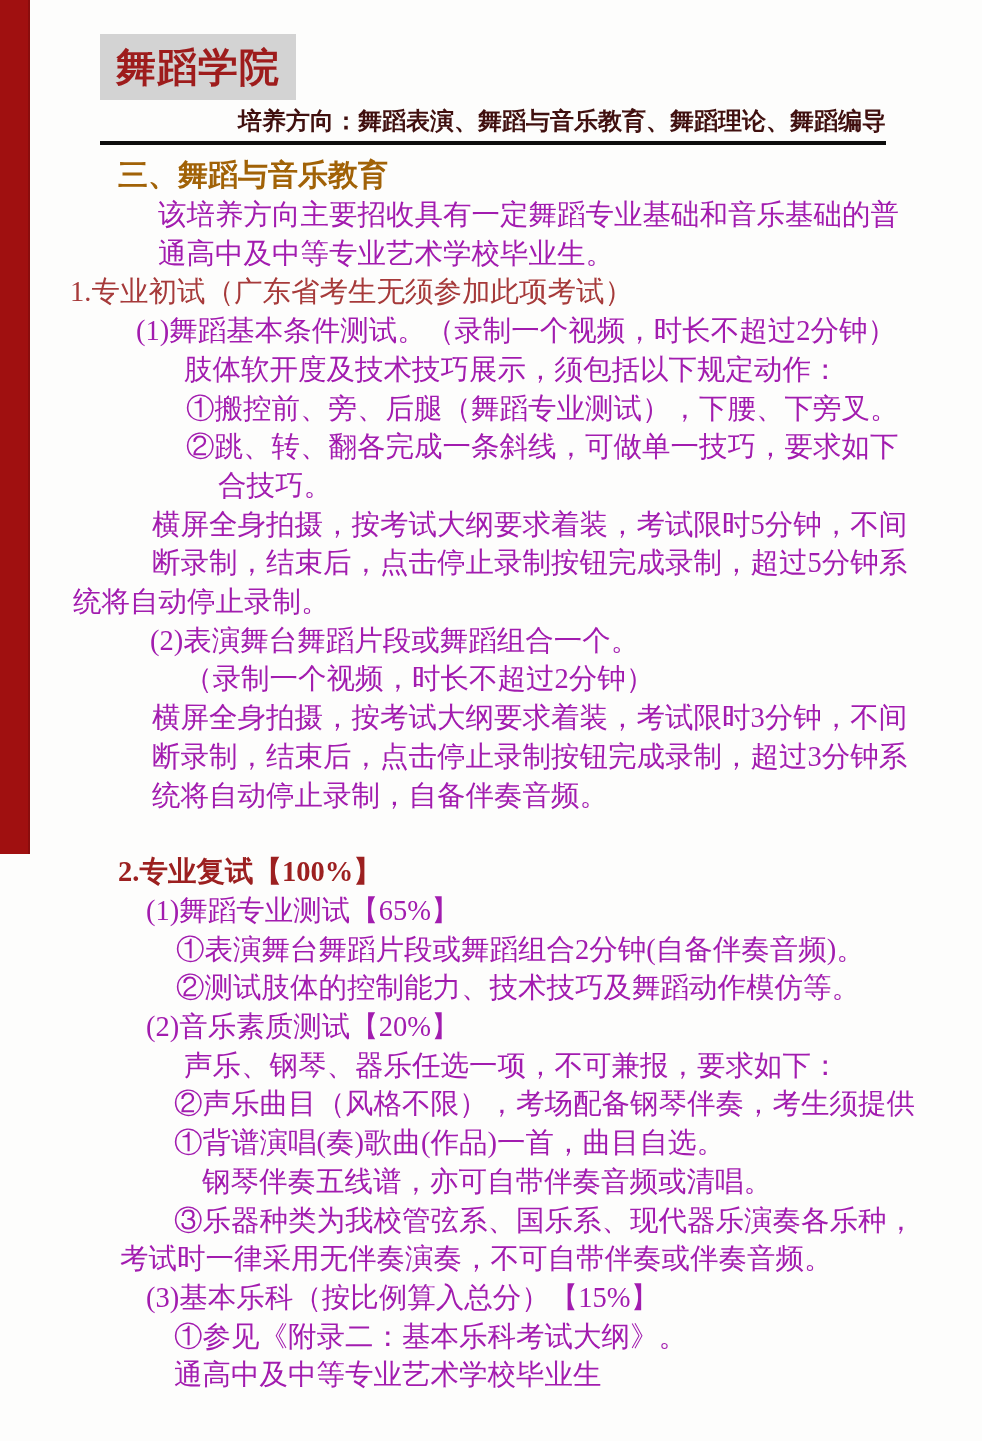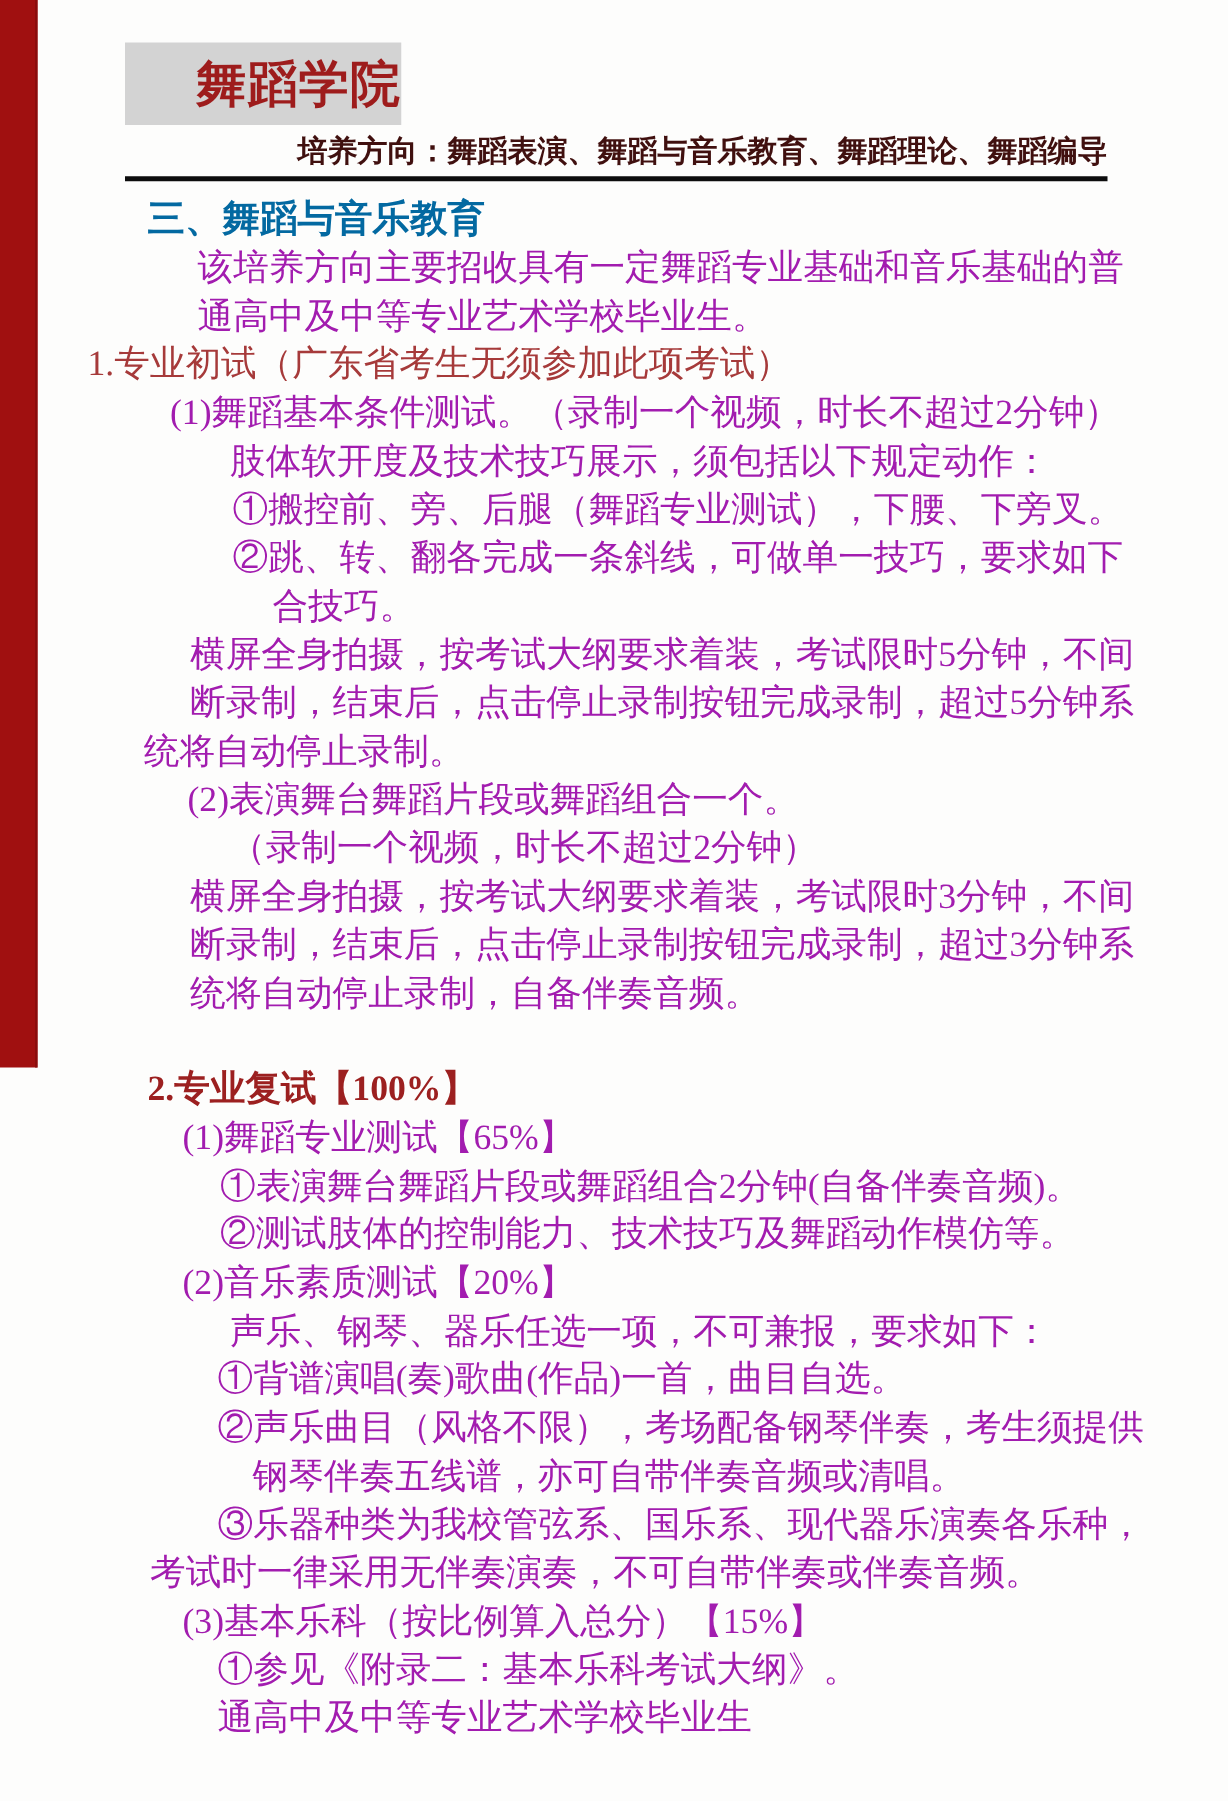--- a/index.html
+++ b/index.html
@@ -16,23 +16,23 @@
     position: absolute;
     left: 0; top: 0;
     width: 28px; height: 854px;
     background: #a01010;
     border-right: 2px solid #8a0d0d;
   }
 
   .title-box {
     position: absolute;
     left: 100px; top: 34px;
-    width: 221px; height: 66px;
+    width: 196px; height: 66px;
     background: #d3d3d3;
-    display: flex; align-items: center; justify-content: flex-end;
+    display: flex; align-items: center; justify-content: center;
   }
   .title-text {
     font-size: 40px;
     font-weight: bold;
     color: #9e1c1c;
     letter-spacing: 1px;
     white-space: pre;
   }
 
   .subtitle {
@@ -51,21 +51,21 @@
     top: 141px; left: 100px;
     width: 786px; height: 4px;
     background: #0d0d0d;
   }
 
   .section-heading {
     position: absolute;
     top: 155px; left: 118px;
     font-size: 30px;
     font-weight: bold;
-    color: #0369a1;
+    color: #a16207;
     white-space: pre;
   }
 
   .content {
     position: absolute;
     top: 196px; left: 0; right: 0;
   }
   .line {
     font-size: 28.5px;
     line-height: 38.7px;
@@ -94,34 +94,34 @@
     <div class="line" style="padding-left: 158px;">该培养方向主要招收具有一定舞蹈专业基础和音乐基础的普</div>
       <div class="line" style="padding-left: 158px;">通高中及中等专业艺术学校毕业生。</div>
       <div class="line" style="padding-left: 70px; color: rgb(166, 58, 58);">1.专业初试（广东省考生无须参加此项考试）</div>
       <div class="line" style="padding-left: 136px;">(1)舞蹈基本条件测试。（录制一个视频，时长不超过2分钟）</div>
       <div class="line" style="padding-left: 184px;">肢体软开度及技术技巧展示，须包括以下规定动作：</div>
       <div class="line" style="padding-left: 186px;">①搬控前、旁、后腿（舞蹈专业测试），下腰、下旁叉。</div>
       <div class="line" style="padding-left: 186px;">②跳、转、翻各完成一条斜线，可做单一技巧，要求如下</div>
       <div class="line" style="padding-left: 218px;">合技巧。</div>
       <div class="line" style="padding-left: 152px;">横屏全身拍摄，按考试大纲要求着装，考试限时5分钟，不间</div>
       <div class="line" style="padding-left: 152px;">断录制，结束后，点击停止录制按钮完成录制，超过5分钟系</div>
-      <div class="line" style="padding-left: 115px;">统将自动停止录制。</div>
+      <div class="line" style="padding-left: 73px;">统将自动停止录制。</div>
       <div class="line" style="padding-left: 150px;">(2)表演舞台舞蹈片段或舞蹈组合一个。</div>
       <div class="line" style="padding-left: 184px;">（录制一个视频，时长不超过2分钟）</div>
       <div class="line" style="padding-left: 152px;">横屏全身拍摄，按考试大纲要求着装，考试限时3分钟，不间</div>
       <div class="line" style="padding-left: 152px;">断录制，结束后，点击停止录制按钮完成录制，超过3分钟系</div>
       <div class="line" style="padding-left: 152px;">统将自动停止录制，自备伴奏音频。</div>
       <div class="line" style="padding-left: 118px; color: rgb(156, 32, 32); font-weight: bold; margin-top: 38px;">2.专业复试【100%】</div>
       <div class="line" style="padding-left: 146px;">(1)舞蹈专业测试【65%】</div>
       <div class="line" style="padding-left: 176px;">①表演舞台舞蹈片段或舞蹈组合2分钟(自备伴奏音频)。</div>
       <div class="line" style="padding-left: 176px;">②测试肢体的控制能力、技术技巧及舞蹈动作模仿等。</div>
       <div class="line" style="padding-left: 146px;">(2)音乐素质测试【20%】</div>
       <div class="line" style="padding-left: 184px;">声乐、钢琴、器乐任选一项，不可兼报，要求如下：</div>
+      <div class="line" style="padding-left: 174px;">②声乐曲目（风格不限），考场配备钢琴伴奏，考生须提供</div>
       <div class="line" style="padding-left: 174px;">①背谱演唱(奏)歌曲(作品)一首，曲目自选。</div>
-      <div class="line" style="padding-left: 174px;">②声乐曲目（风格不限），考场配备钢琴伴奏，考生须提供</div>
       <div class="line" style="padding-left: 202px;">钢琴伴奏五线谱，亦可自带伴奏音频或清唱。</div>
       <div class="line" style="padding-left: 174px;">③乐器种类为我校管弦系、国乐系、现代器乐演奏各乐种，</div>
       <div class="line" style="padding-left: 120px;">考试时一律采用无伴奏演奏，不可自带伴奏或伴奏音频。</div>
       <div class="line" style="padding-left: 146px;">(3)基本乐科（按比例算入总分）【15%】</div>
       <div class="line" style="padding-left: 174px;">①参见《附录二：基本乐科考试大纲》。</div>
       <div class="line" style="padding-left: 174px;">通高中及中等专业艺术学校毕业生</div>
   </div>
 
 </div>
 

